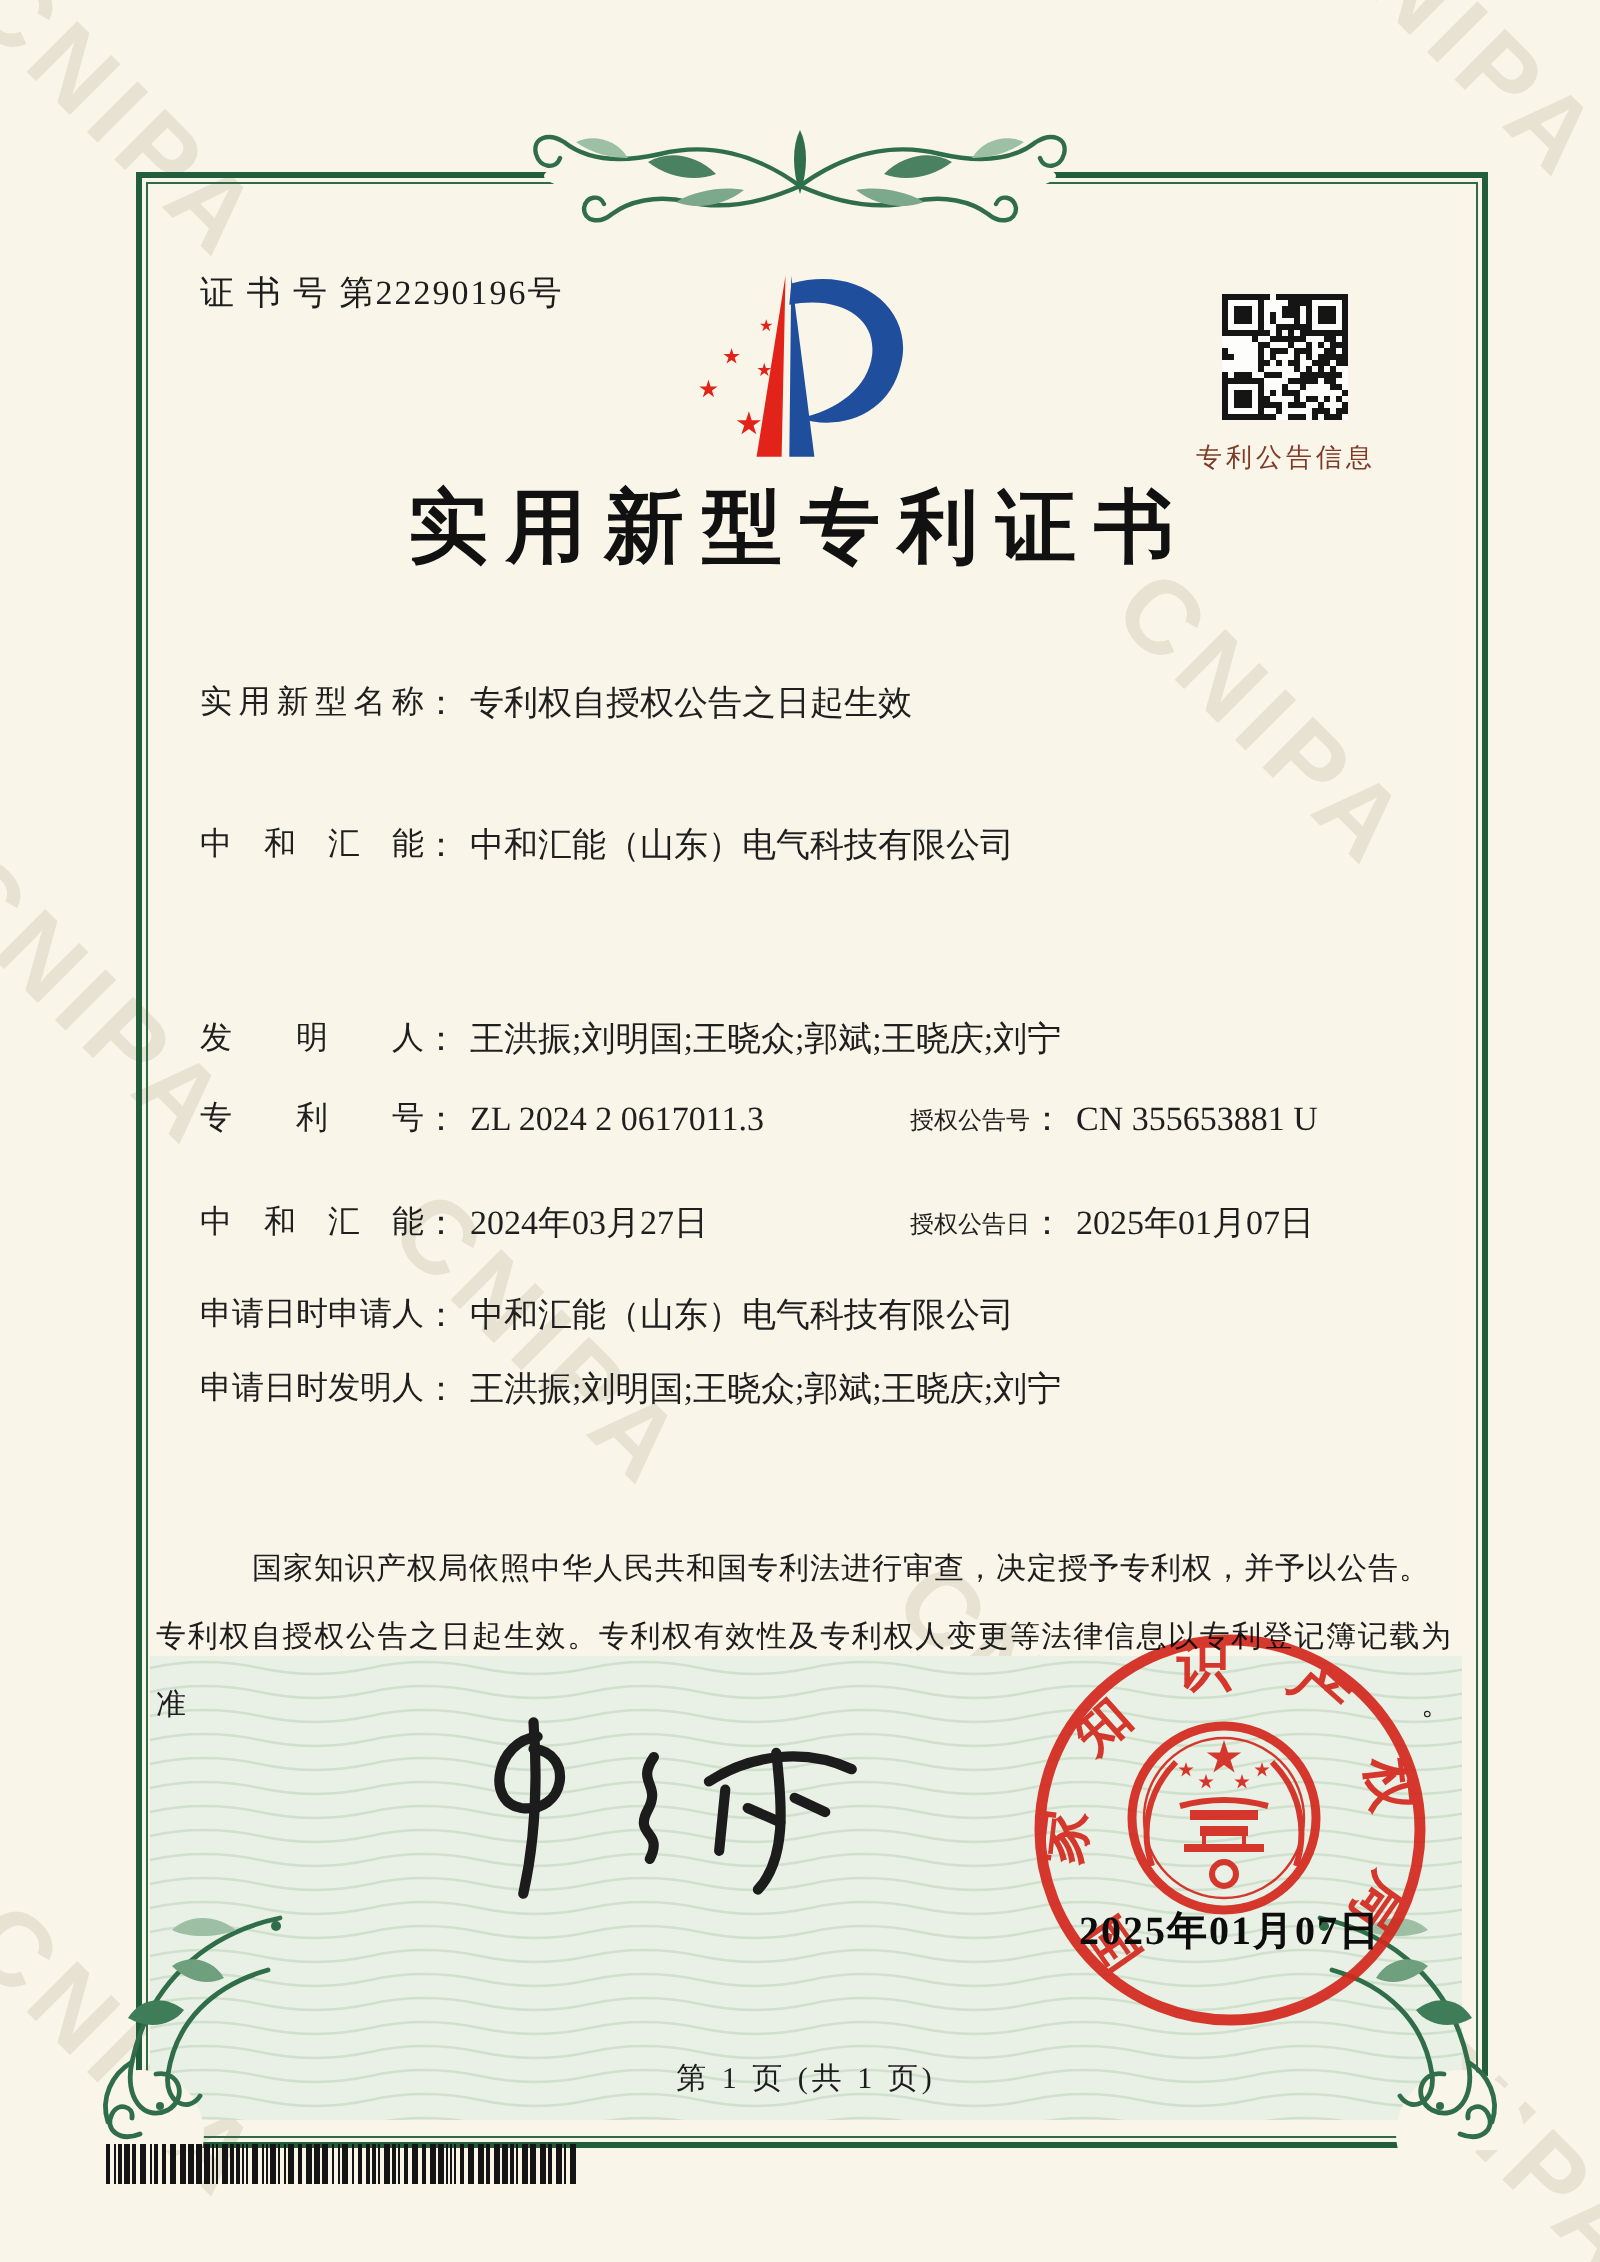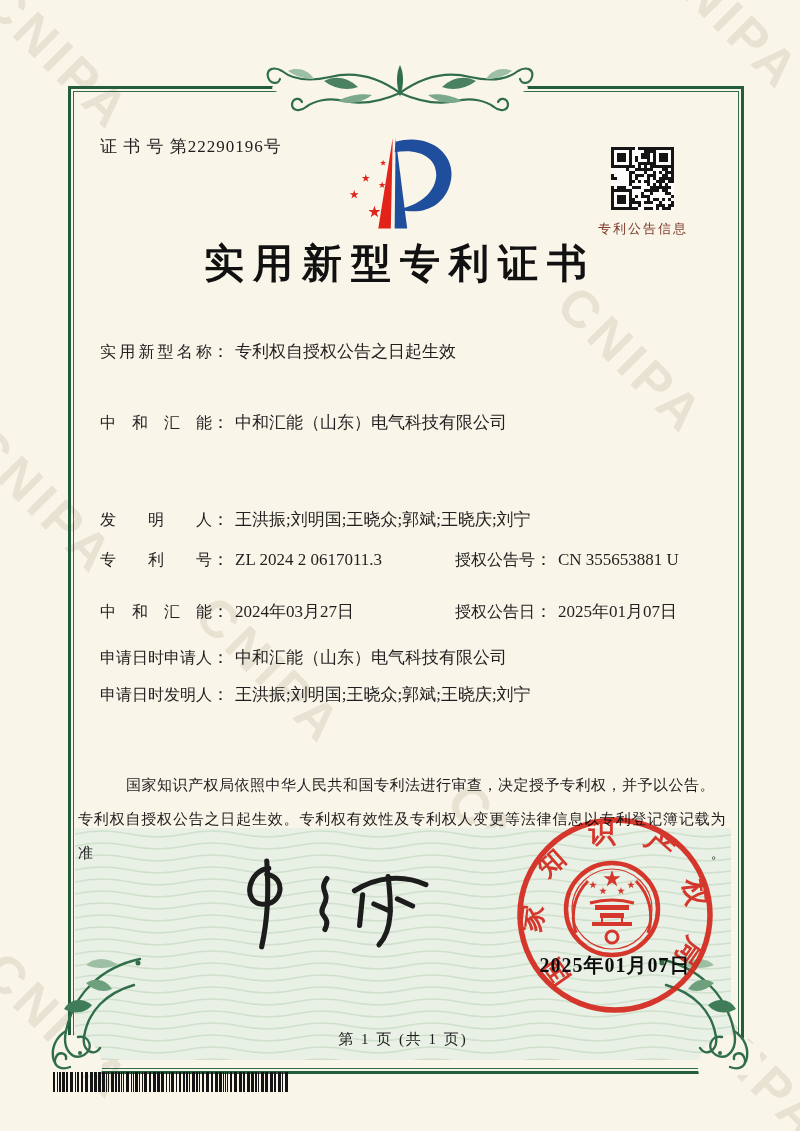--- a/index.html
+++ b/index.html
@@ -26,21 +26,21 @@
   .logo{position:absolute;left:334px;top:134px;width:130px;height:106px;}
   .qr{position:absolute;left:611px;top:147px;width:63px;height:63px;background:#fdfdfb;}
   .qr i{position:absolute;width:3px;height:3px;background:#151515;}
   .qr-caption{position:absolute;left:592px;top:220px;width:102px;text-align:center;
               font-size:13px;letter-spacing:2px;color:#7E3B28;}
   .title{position:absolute;left:0;top:236px;width:800px;text-align:center;font-size:40px;
          font-weight:bold;letter-spacing:9px;color:#111;}
   .row{position:absolute;left:100px;width:640px;font-size:17px;color:#1f1f1f;line-height:24px;}
   .lbl{display:inline-block;width:112px;font-size:16px;text-align:justify;text-align-last:justify;
        vertical-align:top;}
-  .lbl-auto{display:inline-block;font-size:16px;vertical-align:top;}
+  .lbl-auto{display:inline-block;font-size:12px;vertical-align:top;}
   .colon{display:inline-block;vertical-align:top;margin-right:6px;}
   .val{display:inline-block;vertical-align:top;}
   .val-block{display:inline-block;vertical-align:top;width:480px;line-height:29px;}
   .rcol{position:absolute;left:355px;top:0;white-space:nowrap;}
   .legal{position:absolute;left:78px;top:768px;width:648px;font-size:15px;letter-spacing:.5px;
          line-height:34px;color:#1d1d1d;}
   .legal .l1{text-indent:48px;}
   .legal .l2{text-align:justify;text-align-last:justify;}
   .director{position:absolute;left:115px;top:888px;font-family:"Liberation Sans","DejaVu Sans",sans-serif;
             font-size:18px;letter-spacing:3px;color:#2e2e2e;line-height:36px;}

